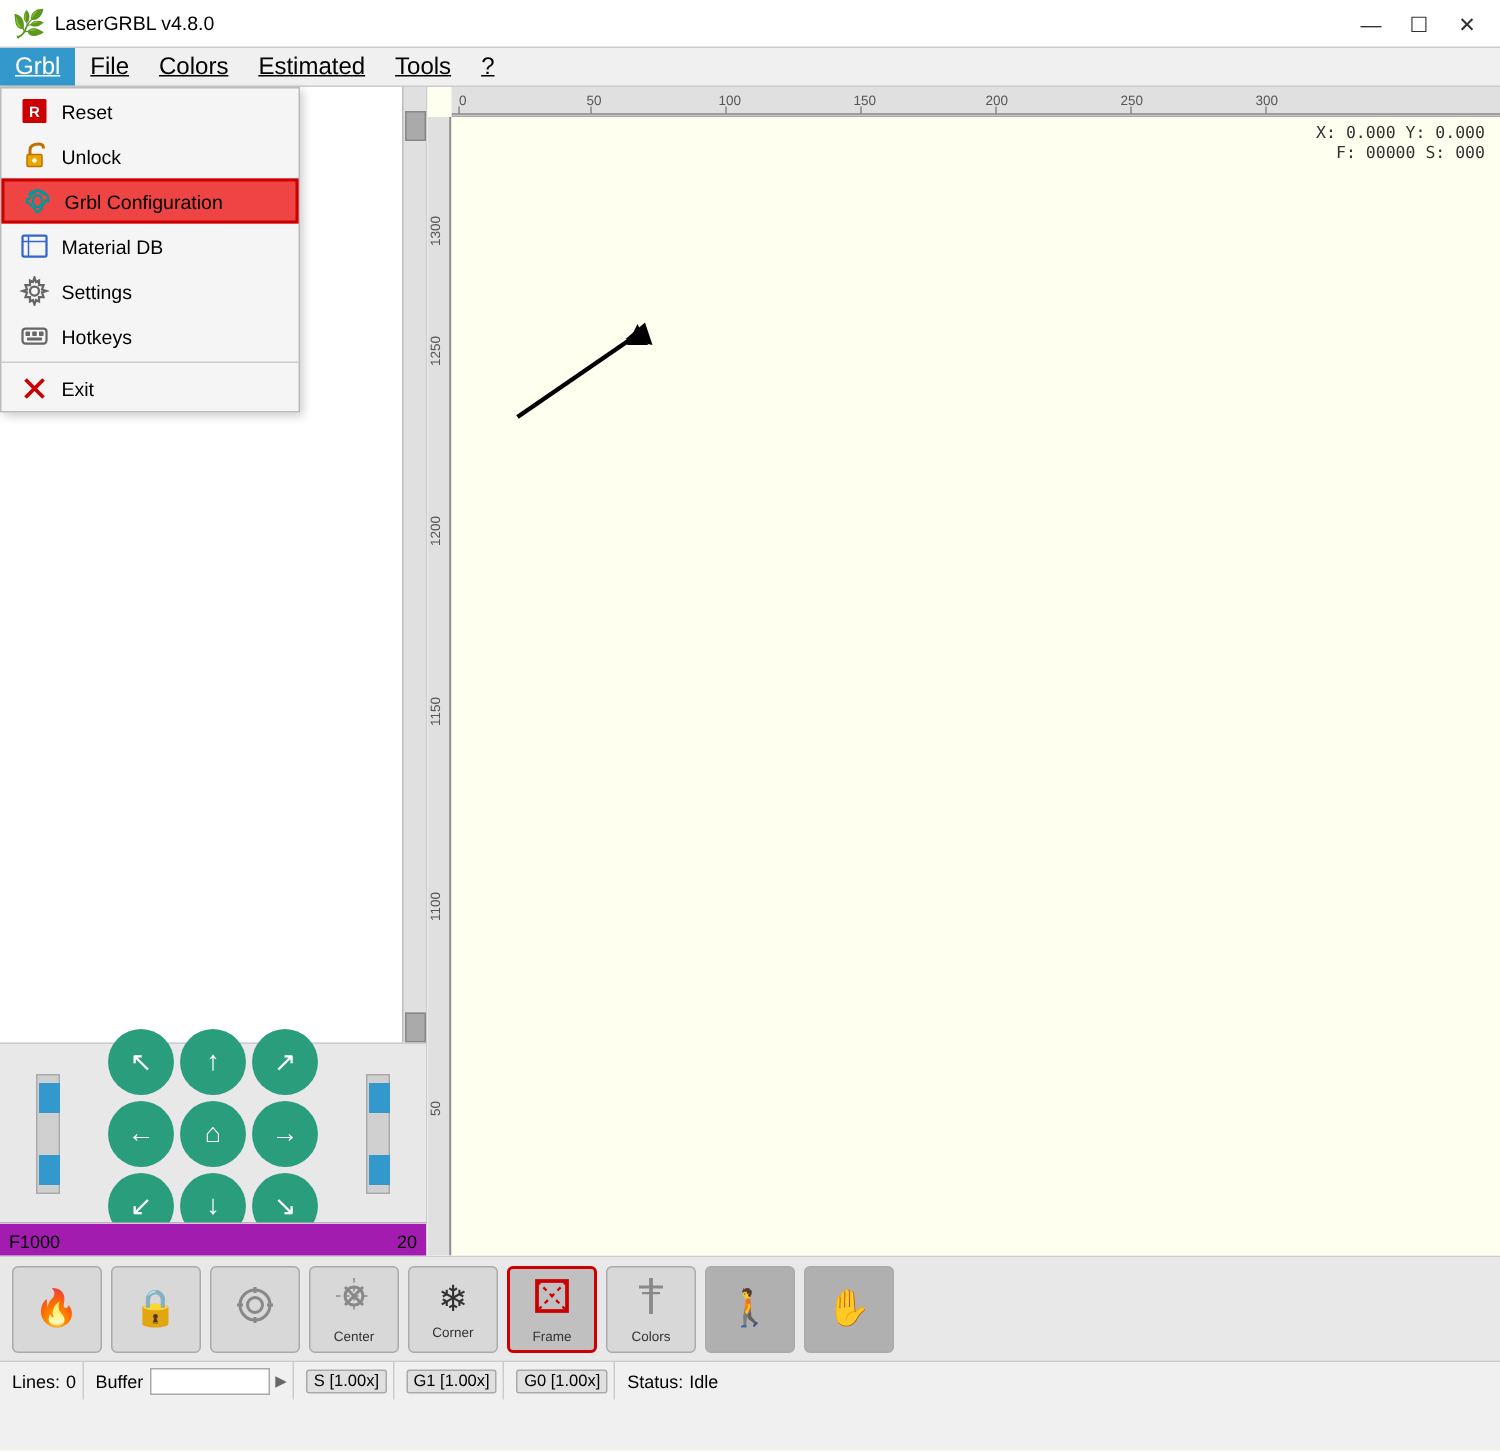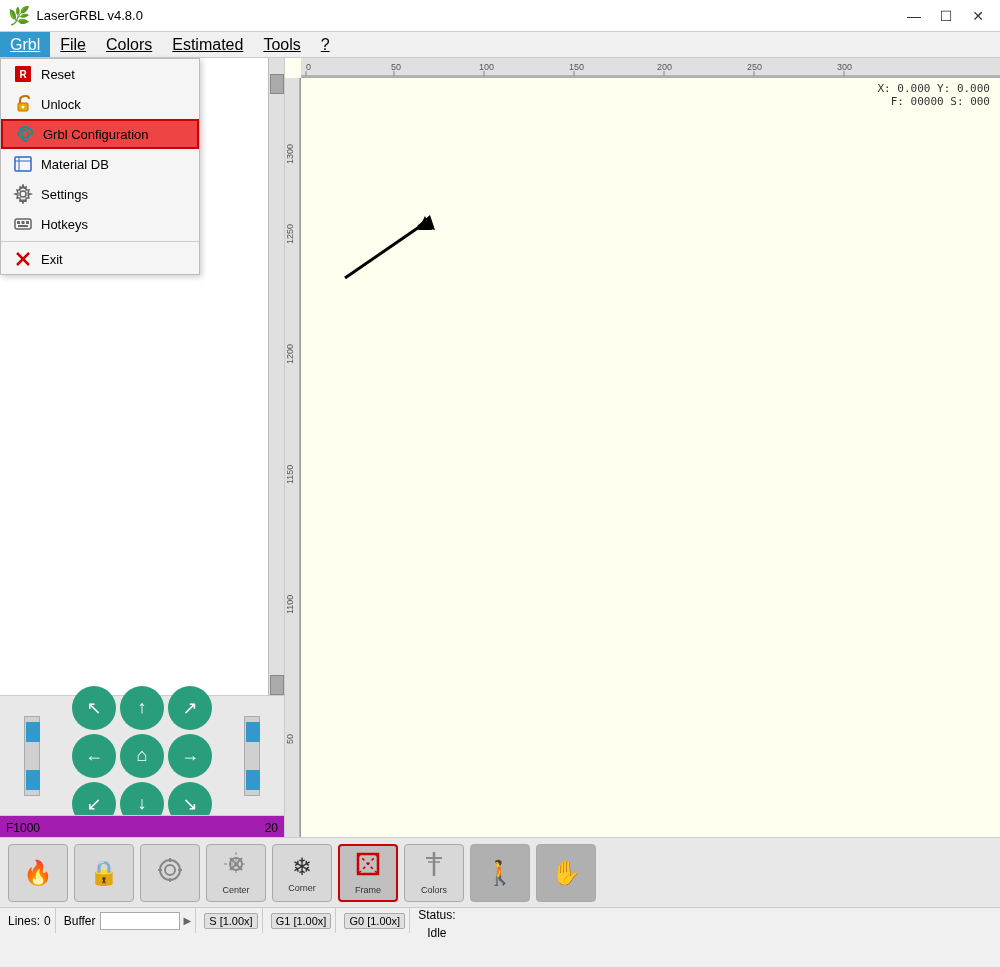--- a/index.html
+++ b/index.html
@@ -177,21 +177,21 @@
       gap: 4px;
     }
     .statusbar-section {
       display: flex;
       align-items: center;
       gap: 4px;
       padding: 0 4px;
       border-right: 1px solid #ccc;
       height: 100%;
     }
-    .statusbar-section:last-child { border-right: none; flex-direction: column; }
+    .statusbar-section:last-child { border-right: none; }
     .status-link {
       color: #0066cc;
       cursor: pointer;
     }
     .status-badge {
       background: #e0e0e0;
       border: 1px solid #aaa;
       padding: 1px 4px;
       border-radius: 2px;
       font-size: 11px;

